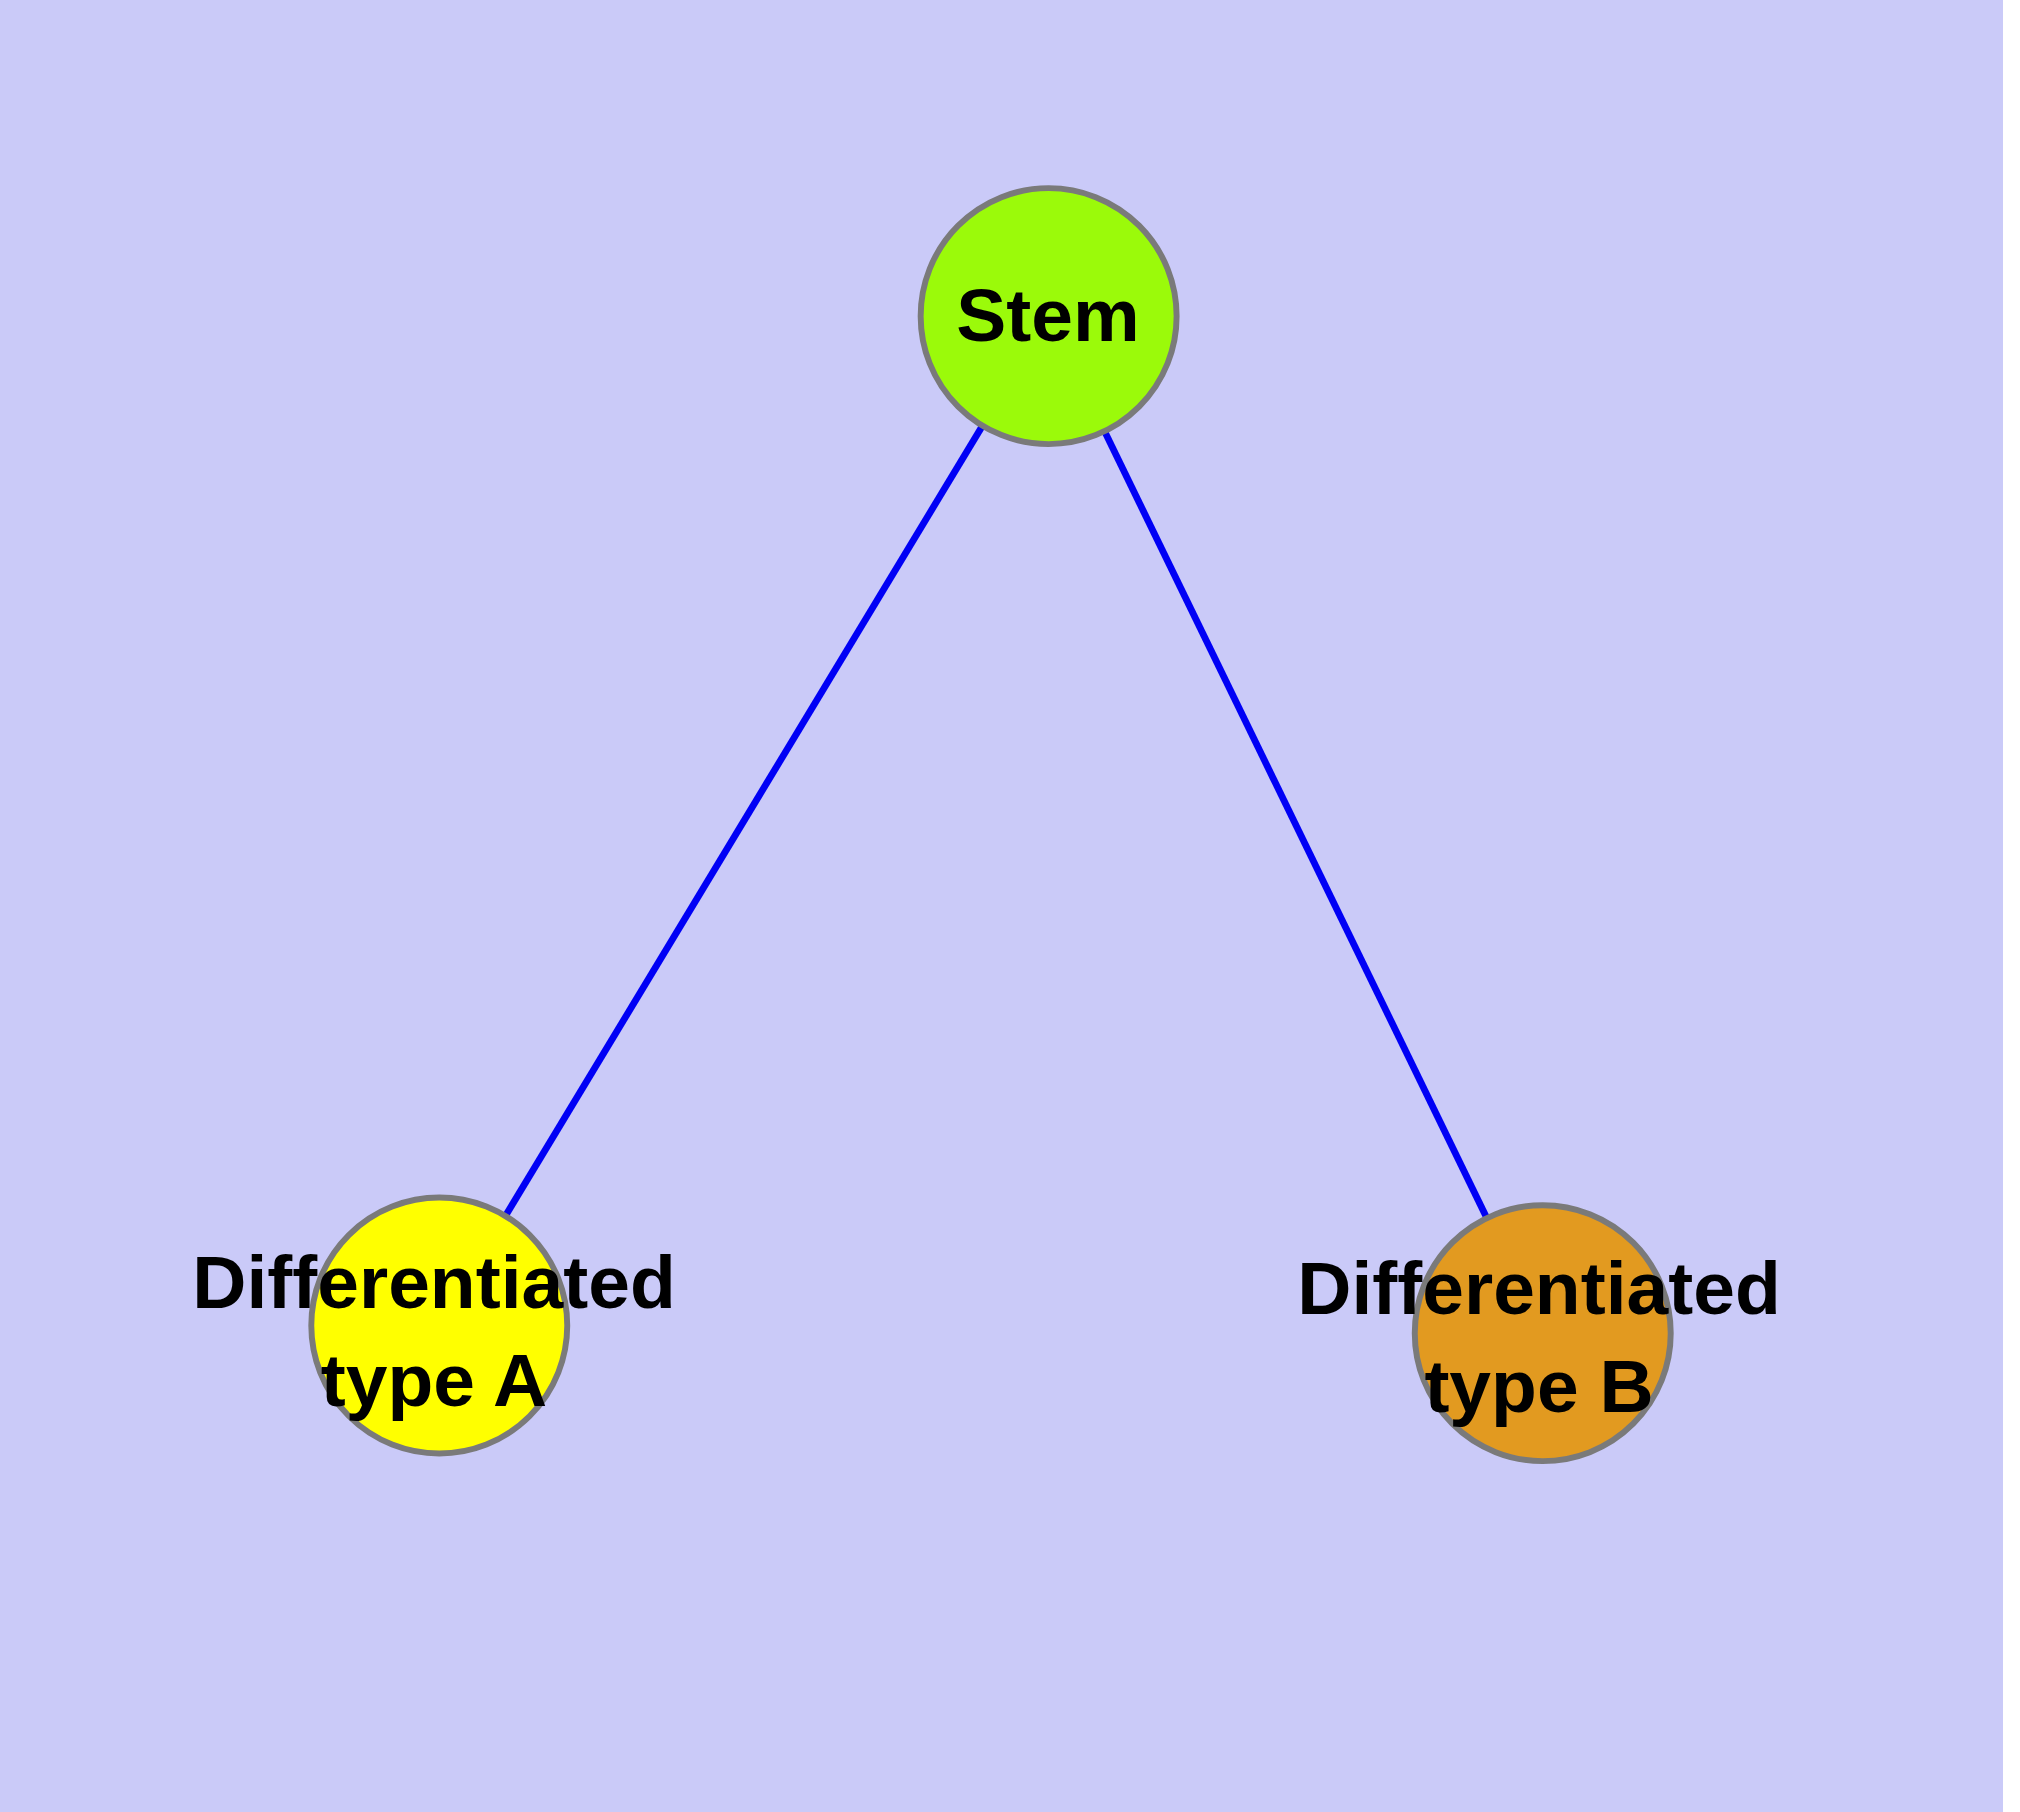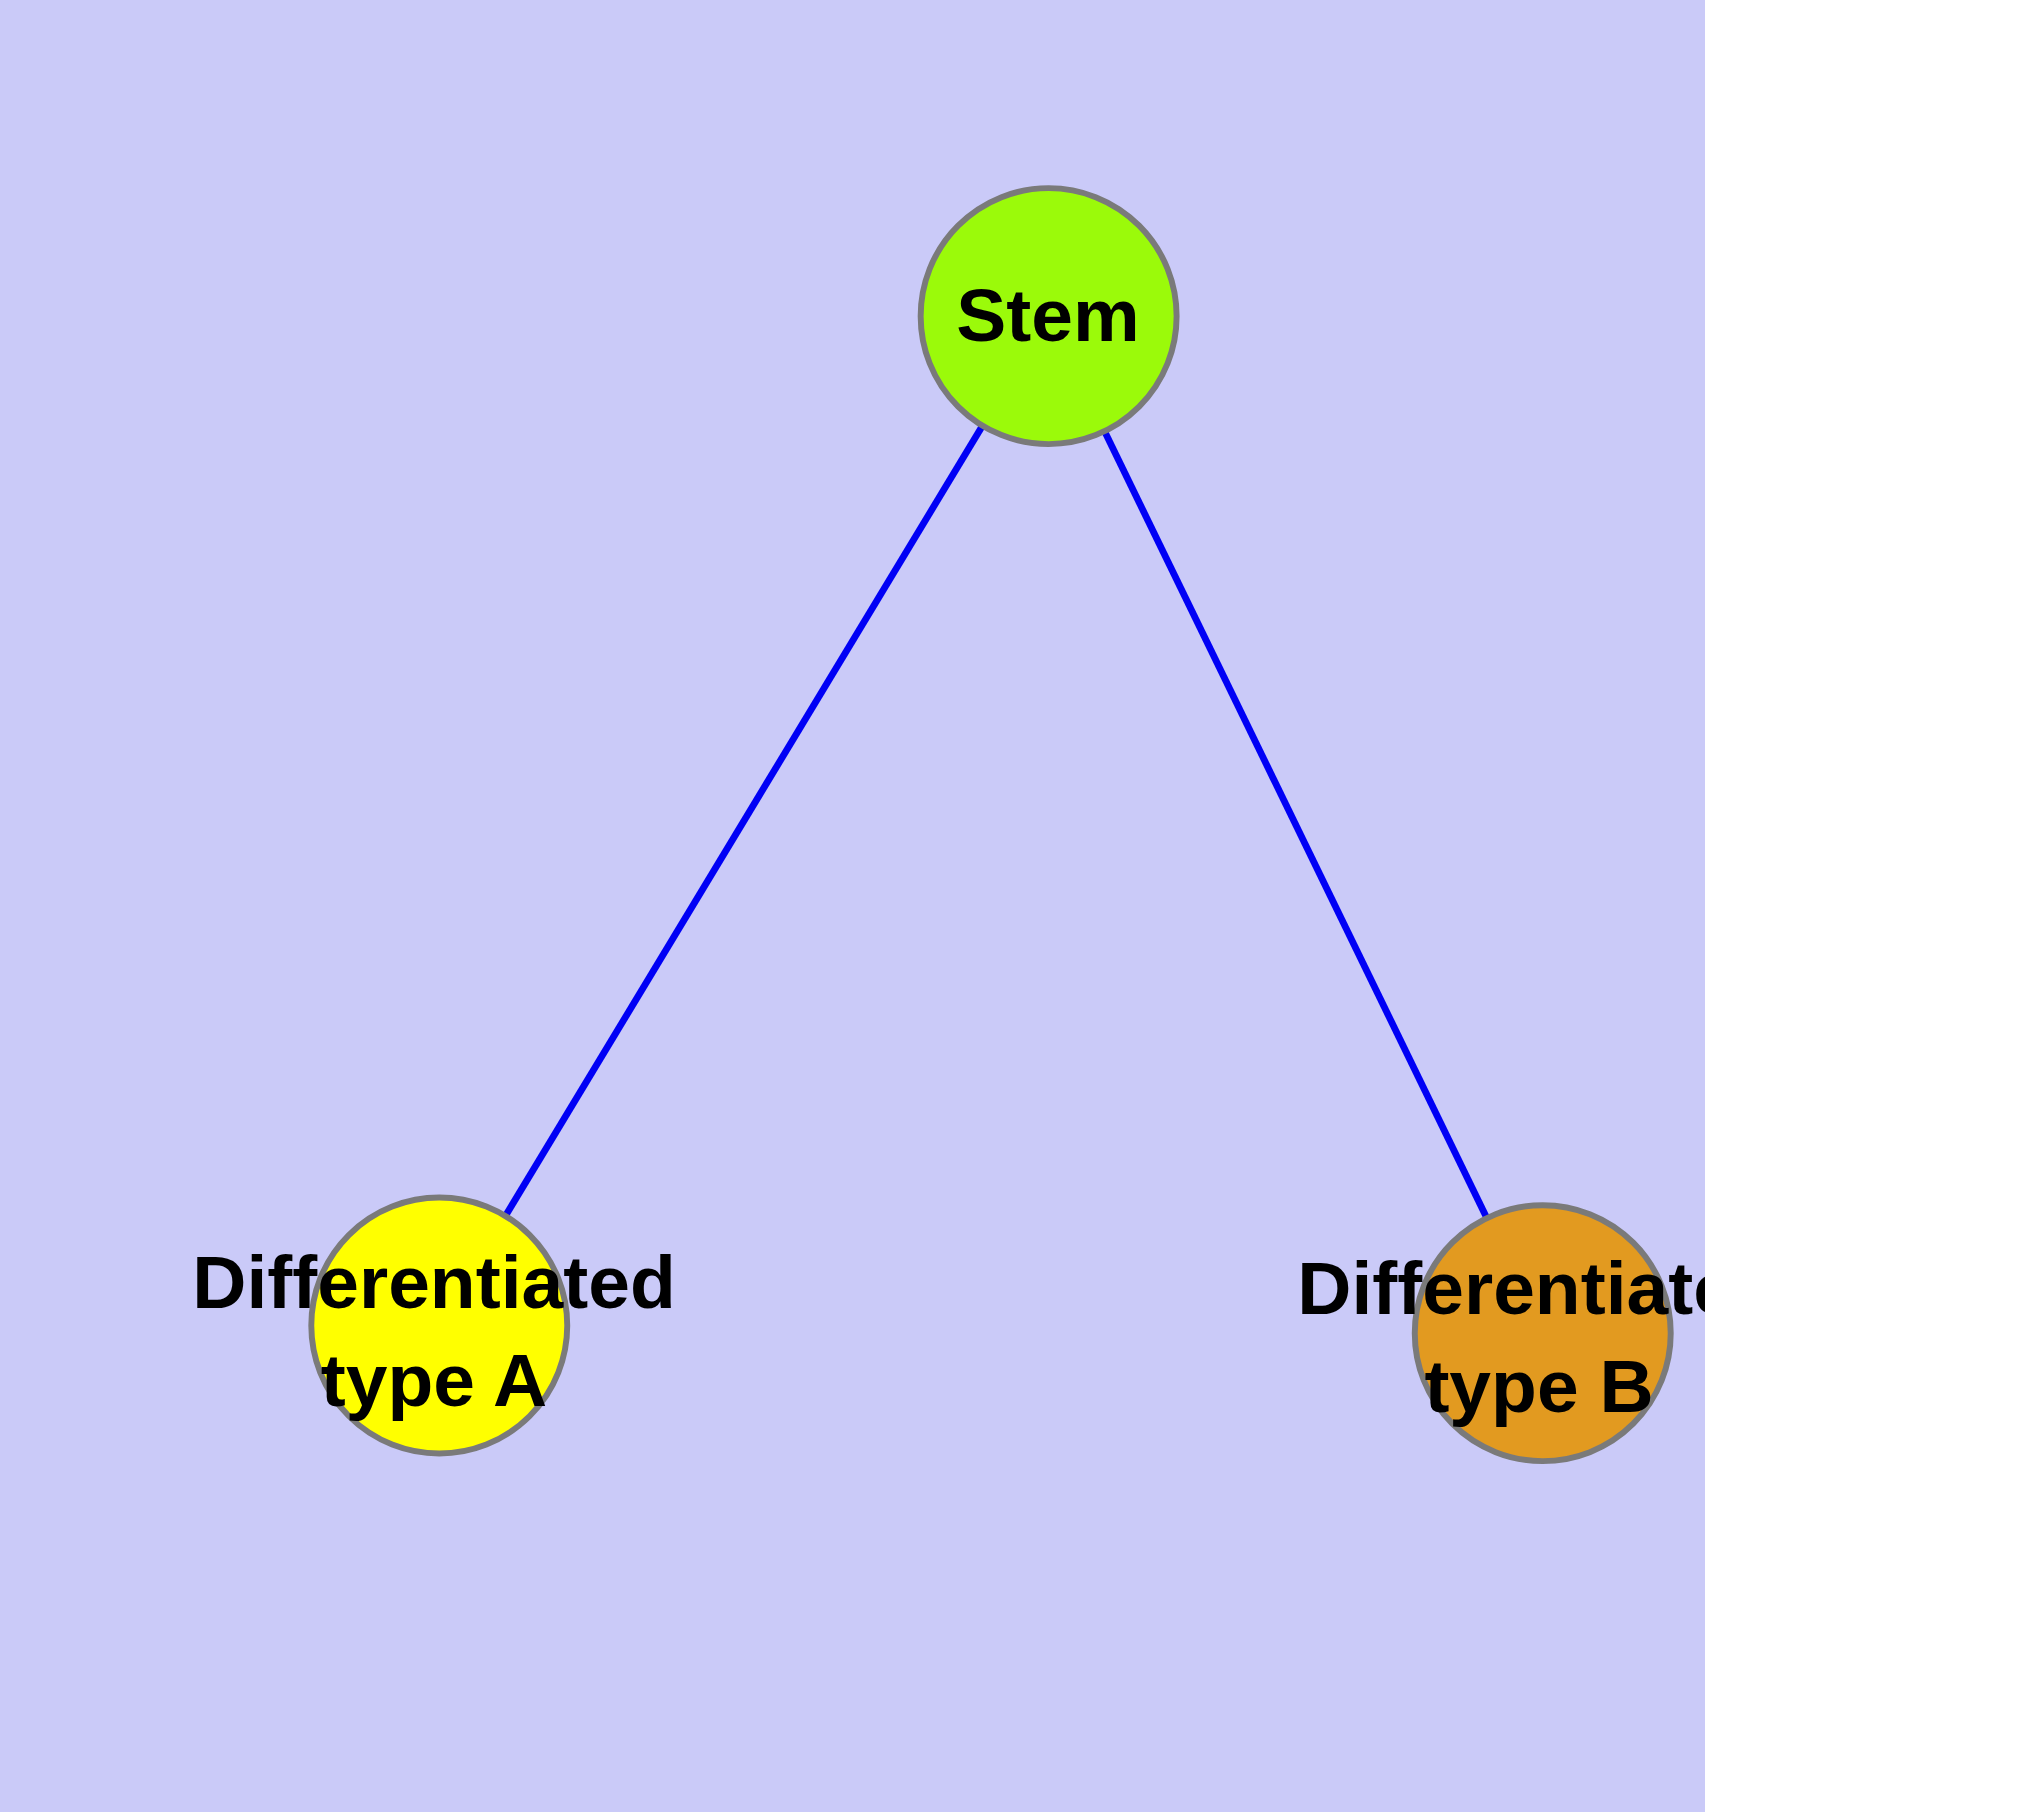--- a/index.html
+++ b/index.html
@@ -2,21 +2,21 @@
 <html style="font-size:13.6px"><head>
 <meta charset="utf-8">
 <style>
   html, body {
     margin: 0;
     padding: 0;
     background: #ffffff;
   }
   #canvas {
     position: relative;
-    width: 1705px;
+    width: 2003px;
     height: 1812px;
     background: #CACAF8;
     overflow: hidden;
     font-family: "Liberation Sans", sans-serif;
   }
   #graph-svg {
     position: absolute;
     left: 0;
     top: 0;
     width: 2021px;

